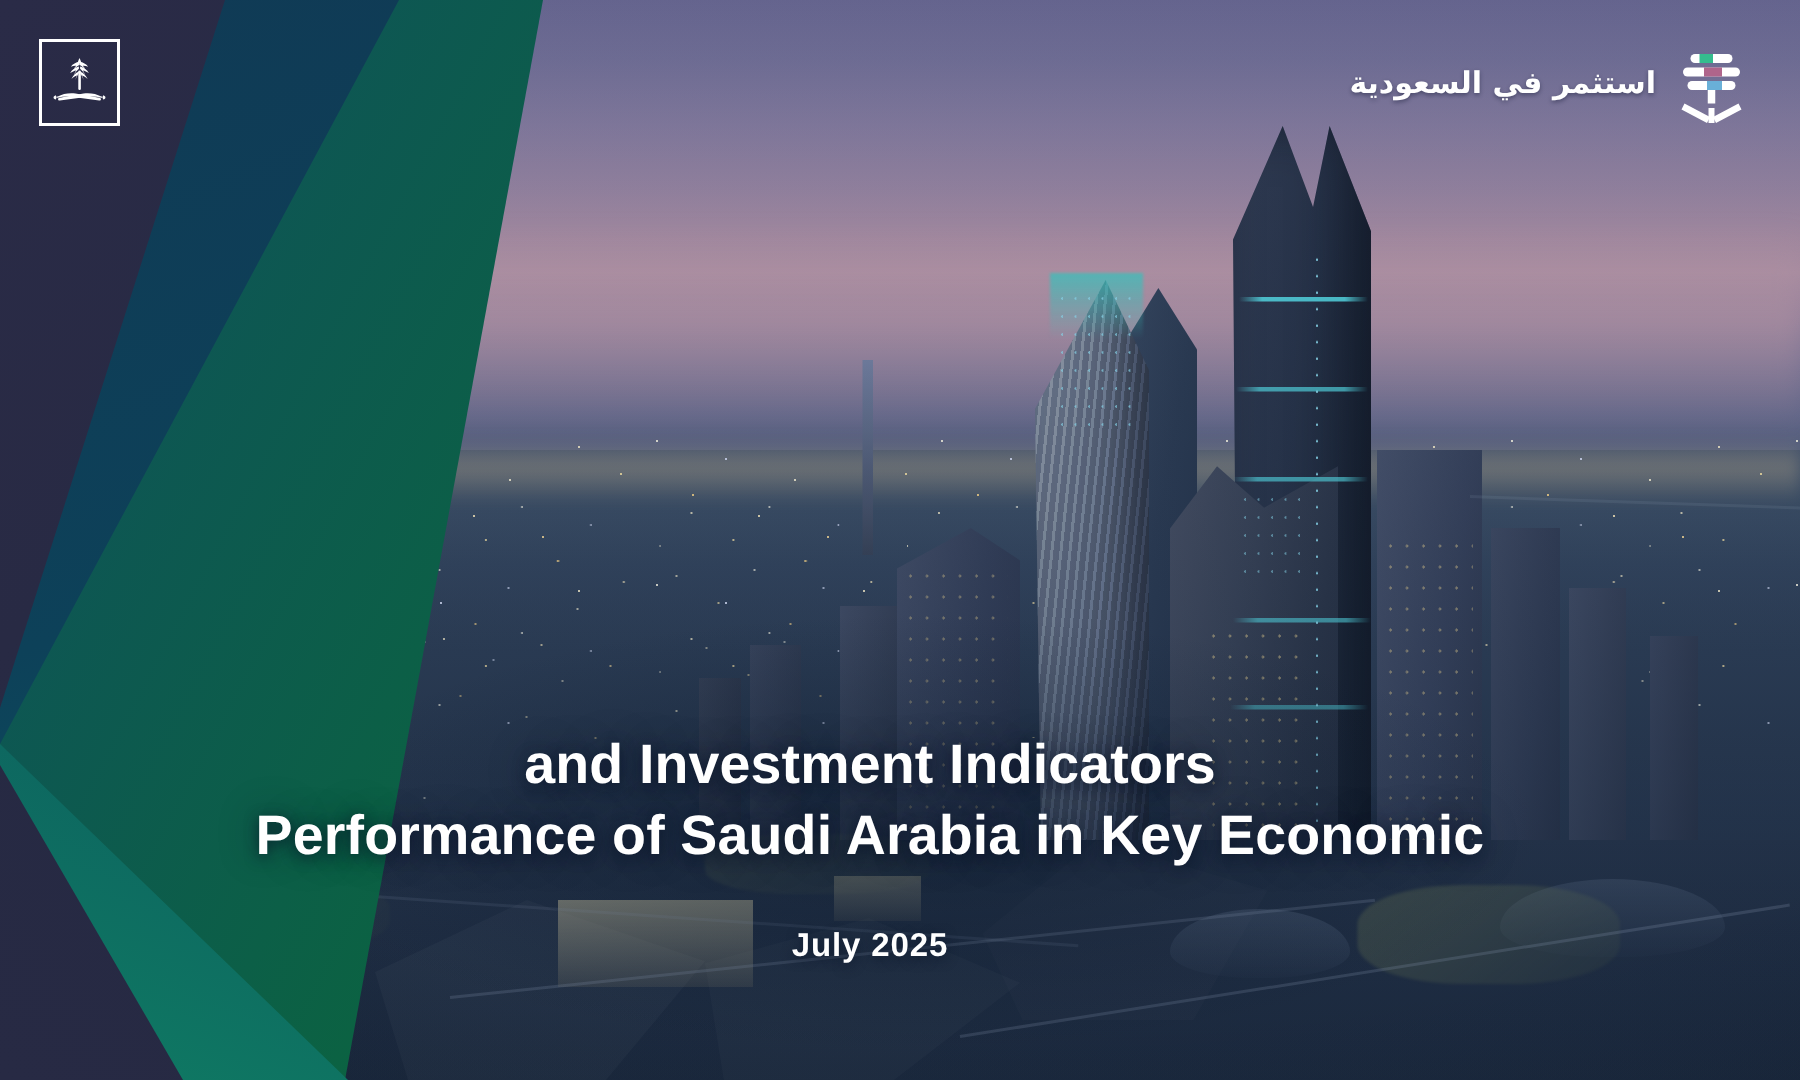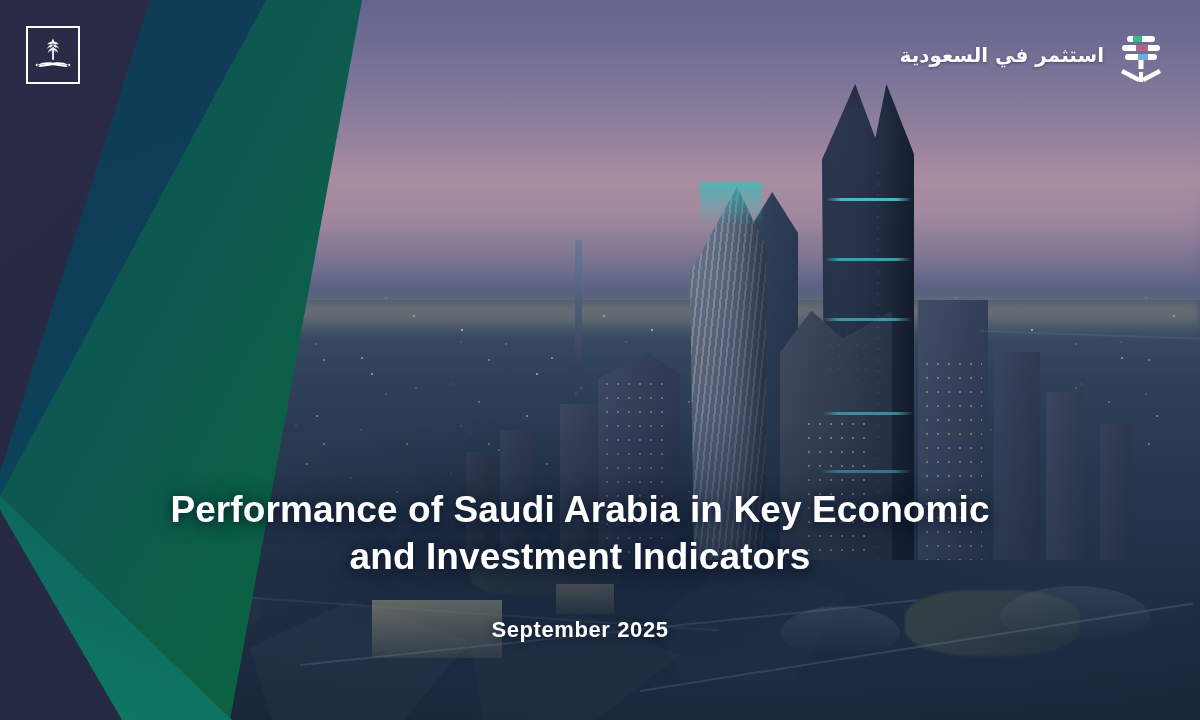--- a/index.html
+++ b/index.html
@@ -379,18 +379,18 @@
 
           <path d="M7 41 L24 50 L22 54 L5 45 Z" fill="#ffffff"></path>
           <path d="M43 41 L26 50 L28 54 L45 45 Z" fill="#ffffff"></path>
           <path d="M23 44 h4 v10 h-4z" fill="#ffffff"></path>
         </g>
       </svg>
     </div>
   </div>
 
   <div class="titleblock">
+    <div class="t-line">and Investment Indicators</div>
     <div class="t-line">Performance of Saudi Arabia in Key Economic</div>
-    <div class="t-line">and Investment Indicators</div>
-    <div class="t-date">September 2025</div>
+    <div class="t-date">July 2025</div>
   </div>
 
 </div>
 
 </body></html>

